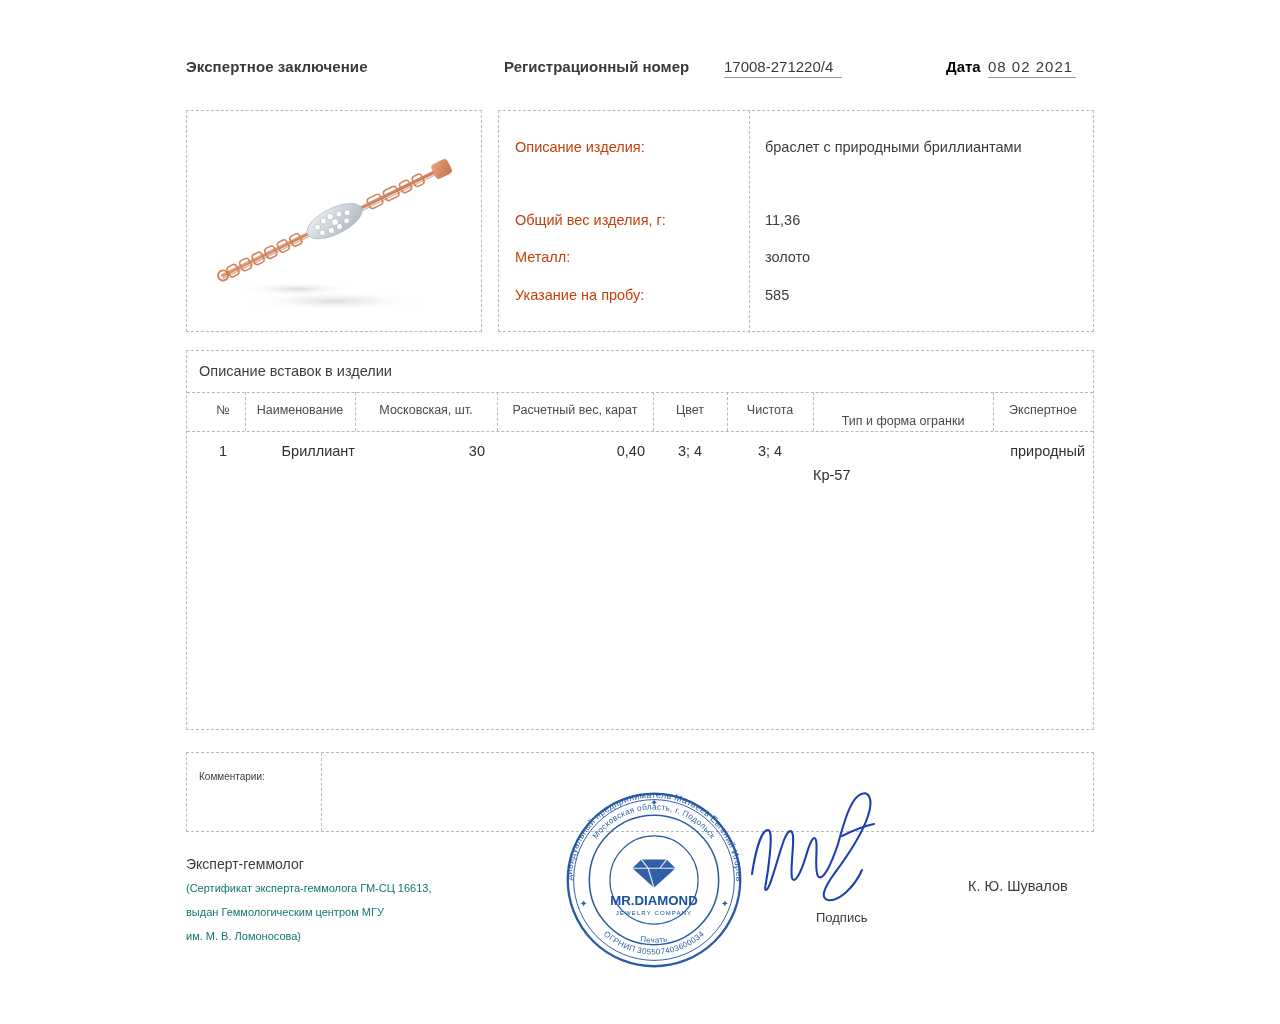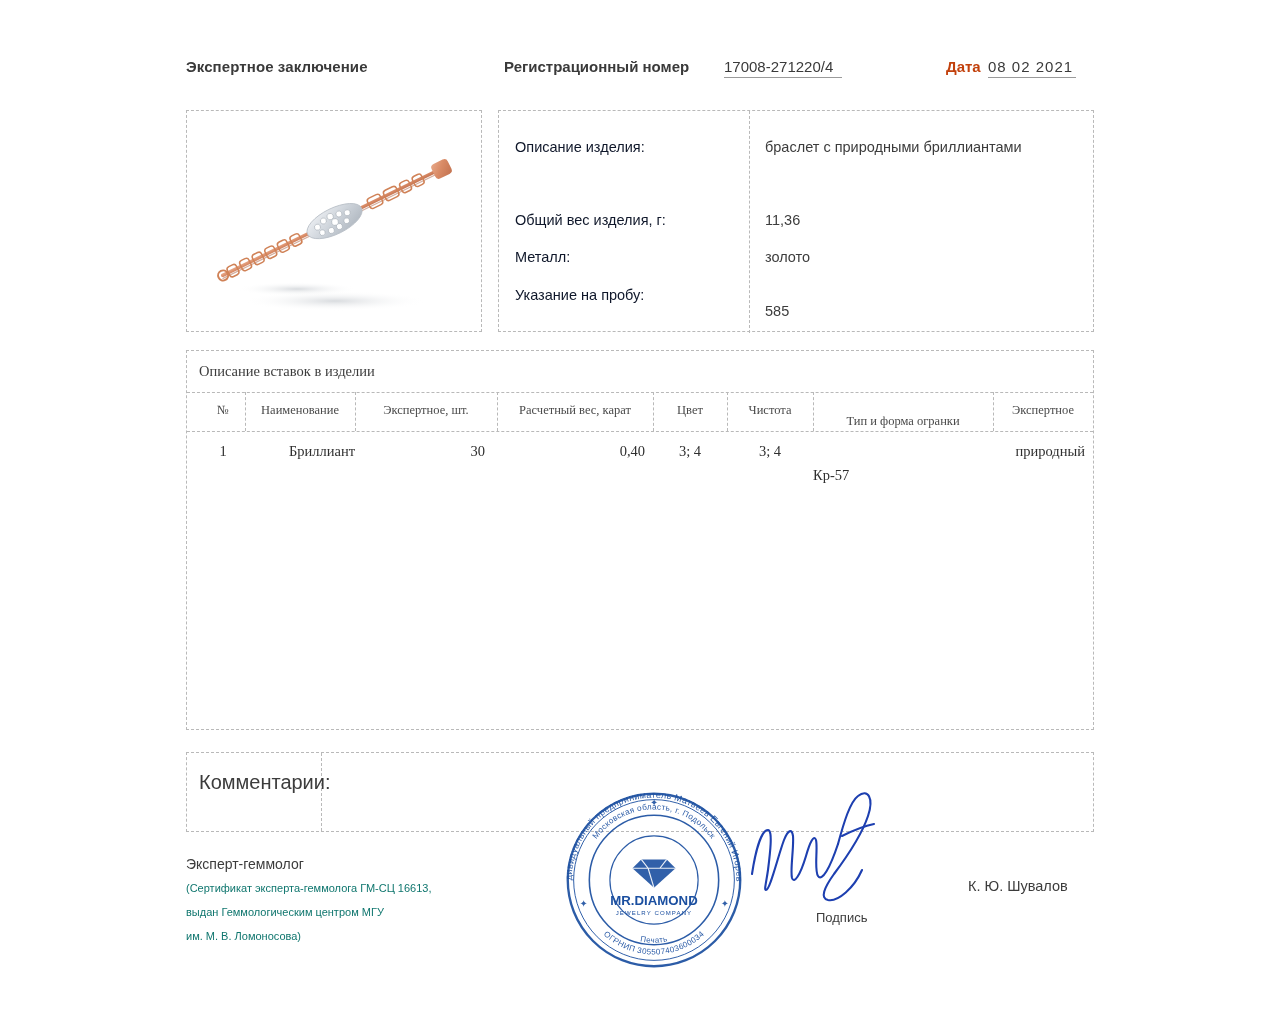--- a/index.html
+++ b/index.html
@@ -52,21 +52,21 @@
     color: #3a3a3a;
     border-bottom: 1px solid #9a9a9a;
     padding-bottom: 2px;
     min-width: 118px;
   }
   .hdr-date-label {
     position: absolute;
     left: 760px; top: 3px;
     font-size: 15px;
     font-weight: bold;
-    color: #c2410c;
+    color: #000000;
   }
   .hdr-date-value {
     position: absolute;
     left: 802px; top: 3px;
     font-size: 15px;
     color: #3a3a3a;
     border-bottom: 1px solid #9a9a9a;
     padding-bottom: 2px;
     min-width: 88px;
     letter-spacing: 1px;
@@ -103,39 +103,38 @@
     left: 250px;
     top: 0;
     width: 0;
     height: 222px;
     border-left: 1px dashed #b9b9b9;
   }
   .spec-label {
     position: absolute;
     left: 16px;
     font-size: 14.5px;
-    color: #0f172a;
+    color: #c2410c;
   }
   .spec-value {
     position: absolute;
     left: 266px;
     font-size: 14.5px;
     color: #3c3c3c;
   }
 
   
   .inserts-box {
     position: absolute;
     left: 186px;
     top: 350px;
     width: 908px;
     height: 380px;
     border: 1px dashed #b9b9b9;
     box-sizing: border-box;
-    font-family: Liberation Serif, serif;
   }
   .inserts-title {
     position: absolute;
     left: 12px;
     top: 12px;
     font-size: 14.5px;
     color: #3c3c3c;
   }
   .inserts-head-rule {
     position: absolute;
@@ -189,21 +188,21 @@
     left: 134px;
     top: 0;
     height: 78px;
     width: 0;
     border-left: 1px dashed #b9b9b9;
   }
   .comments-label {
     position: absolute;
     left: 12px;
     top: 18px;
-    font-size: 20px;
+    font-size: 10px;
     color: #3c3c3c;
   }
 
   
   .footer {
     position: absolute;
     left: 186px;
     top: 848px;
     width: 908px;
     height: 120px;
@@ -336,39 +335,39 @@
     <div class="spec-label" style="top:28px;">Описание изделия:</div>
     <div class="spec-value" style="top:28px;">браслет с природными бриллиантами</div>
 
     <div class="spec-label" style="top:101px;">Общий вес изделия, г:</div>
     <div class="spec-value" style="top:101px;">11,36</div>
 
     <div class="spec-label" style="top:138px;">Металл:</div>
     <div class="spec-value" style="top:138px;">золото</div>
 
     <div class="spec-label" style="top:176px;">Указание на пробу:</div>
-    <div class="spec-value" style="top:176px;margin-top:16px;">585</div>
+    <div class="spec-value" style="top:176px;">585</div>
   </div>
 
   <div class="inserts-box">
     <div class="inserts-title">Описание вставок в изделии</div>
     <div class="inserts-head-rule"></div>
     <div class="inserts-head-rule2"></div>
 
     <div class="col-sep" style="left:58px;"></div>
     <div class="col-sep" style="left:168px;"></div>
     <div class="col-sep" style="left:310px;"></div>
     <div class="col-sep" style="left:466px;"></div>
     <div class="col-sep" style="left:540px;"></div>
     <div class="col-sep" style="left:626px;"></div>
     <div class="col-sep" style="left:806px;"></div>
 
     <div class="th" style="left:14px;  width:44px;">№</div>
     <div class="th" style="left:58px;  width:110px;">Наименование</div>
-    <div class="th" style="left:168px; width:142px;">Экспертное, шт.</div>
+    <div class="th" style="left:168px; width:142px;">Московская, шт.</div>
     <div class="th" style="left:310px; width:156px;">Расчетный вес, карат</div>
     <div class="th" style="left:466px; width:74px;">Цвет</div>
     <div class="th" style="left:540px; width:86px;">Чистота</div>
     <div class="th" style="left:626px; width:180px;margin-top:11px;">Тип и форма огранки</div>
     <div class="th" style="left:806px; width:100px;">Экспертное</div>
 
     <div class="td" style="left:14px;  width:44px;  text-align:center;">1</div>
     <div class="td" style="left:58px;  width:110px; text-align:right; padding-left:0px;">Бриллиант</div>
     <div class="td" style="left:168px; width:130px; text-align:right;">30</div>
     <div class="td" style="left:310px; width:148px; text-align:right;">0,40</div>

